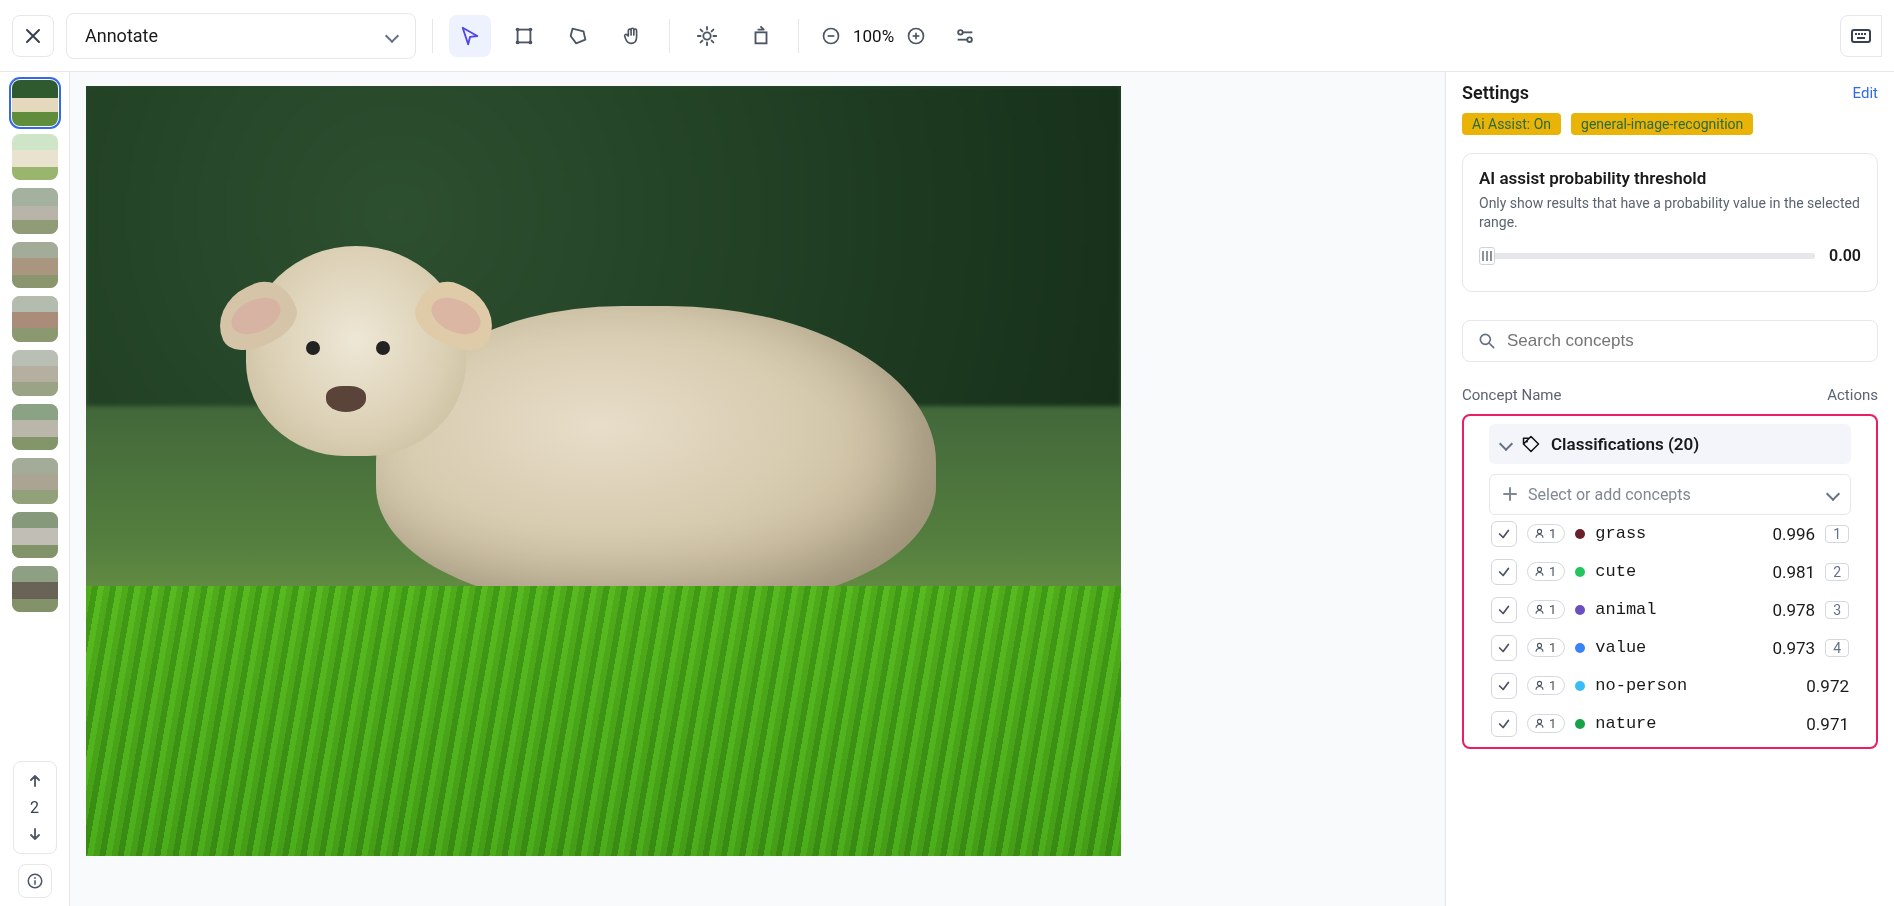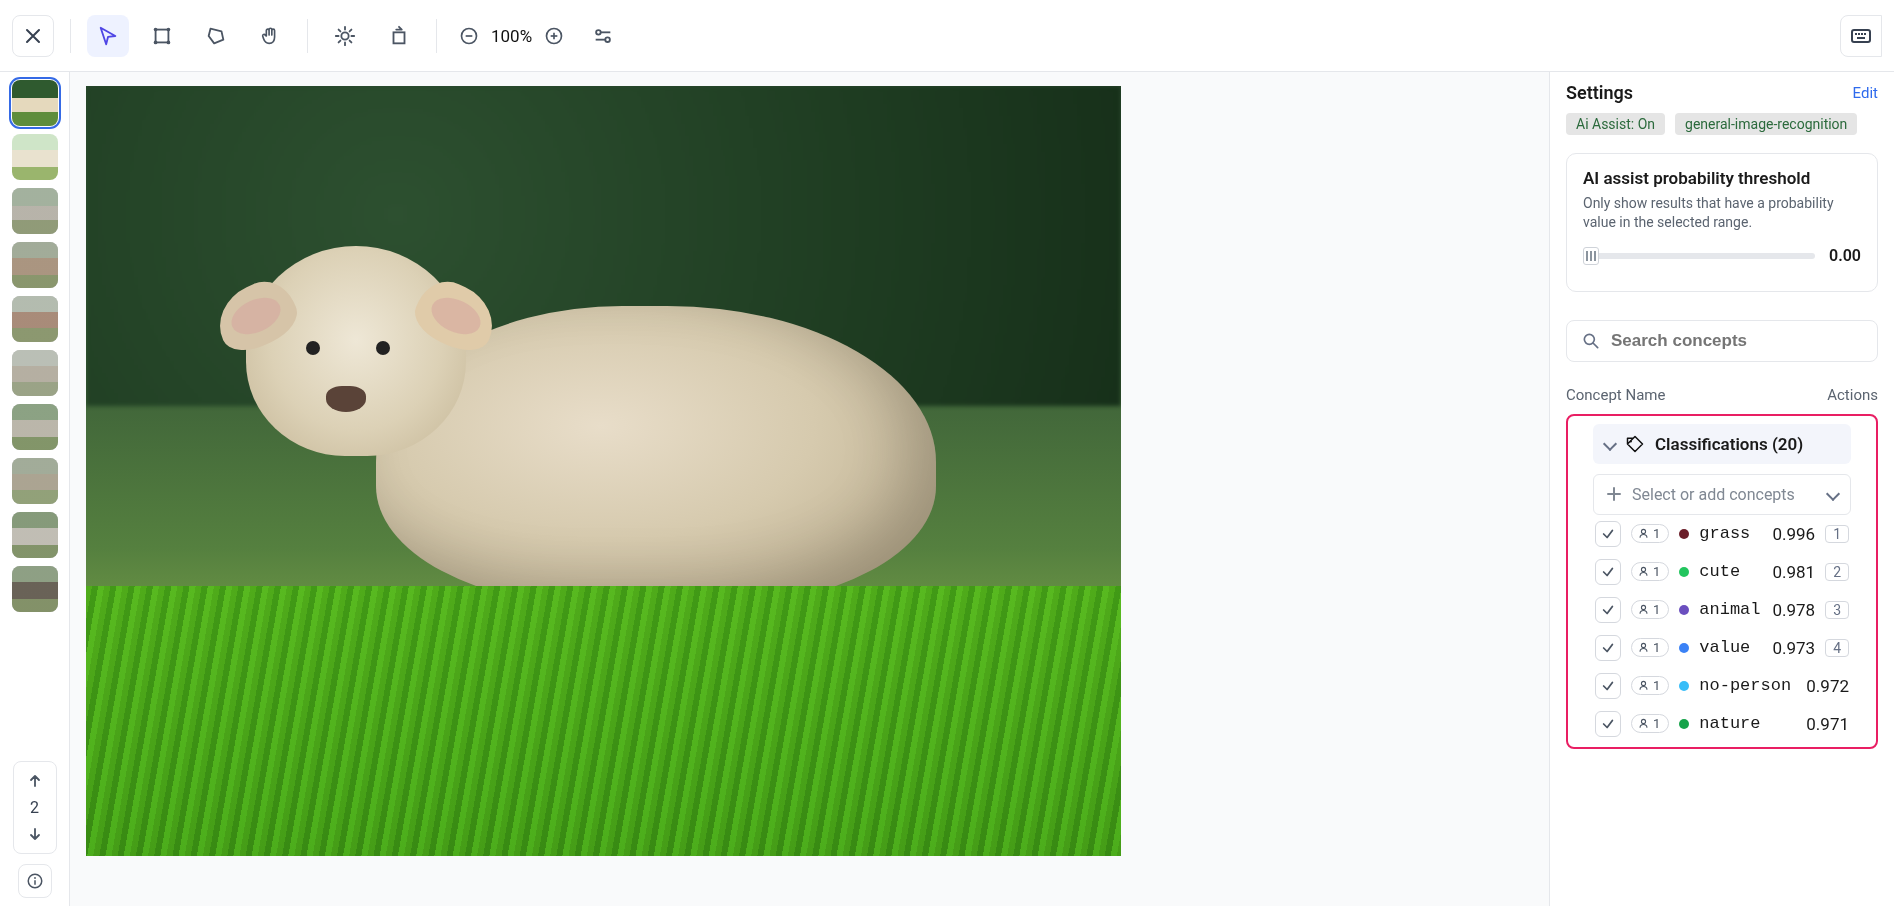--- a/index.html
+++ b/index.html
@@ -207,38 +207,38 @@
 }
 .trees-bg {
   position:absolute;
   top:0;left:0;right:0;height: 320px;
   background: radial-gradient(circle at 30% 40%, #2d5030 0%, #1f3d22 60%, #17301a 100%);
   filter: blur(2px);
 }
 
 
 .right-panel {
-  width: 345px;
+  width: 449px;
   border-left: 1px solid #e5e7eb;
   padding: 10px 16px;
   display: flex;
   flex-direction: column;
   overflow-y: auto;
 }
 .settings-header {
   display: flex;
   align-items: center;
   justify-content: space-between;
   margin-bottom: 10px;
 }
 .settings-title { font-size: 18px; font-weight: 600; }
 .edit-link { color: #2f6bed; font-size: 15px; cursor: pointer; }
 .badge-row { display: flex; gap: 10px; margin-bottom: 18px; }
 .badge {
-  background: #e5e5e5;
+  background: #eab308;
   color: #2b6a3c;
   border-radius: 4px;
   padding: 3px 10px;
   font-size: 14px;
 }
 .threshold-box {
   border: 1px solid #e5e7eb;
   border-radius: 10px;
   padding: 14px 16px 26px;
 }
@@ -269,21 +269,20 @@
   display: flex;
   align-items: center;
   padding: 10px 14px;
   gap: 10px;
 }
 .search-box input {
   border: none;
   outline: none;
   font-size: 17px;
   flex: 1;
-  font-weight: bold;
 }
 .table-header {
   display: flex;
   justify-content: space-between;
   margin-top: 24px;
   font-size: 15px;
   color: #5b6470;
 }
 .classif-box {
   margin-top: 10px;
@@ -359,20 +358,24 @@
 .spacer-flex { flex: 1; }
 </style>
 </head>
 <body>
 
 <div class="top-toolbar">
   <div class="close-btn">
     <svg width="18" height="18" viewBox="0 0 18 18">
         <path d="M3 3 L15 15 M15 3 L3 15" stroke="#374151" stroke-width="2" stroke-linecap="round"></path>
       </svg>
+  </div>
+  <div class="mode-select">
+    <span>Annotate</span>
+    <span class="chevron down"></span>
   </div>
   <div class="toolbar-divider"></div>
 
   <div class="toolbar-btn tool-active">
     <svg width="22" height="22" viewBox="0 0 24 24">
         <path d="M4 3 L20 12 L12 13 L10 21 Z" fill="none" stroke="#4f46e5" stroke-width="2" stroke-linejoin="round"></path>
       </svg>
   </div>
   <div class="toolbar-btn">
     <svg width="22" height="22" viewBox="0 0 24 24">

